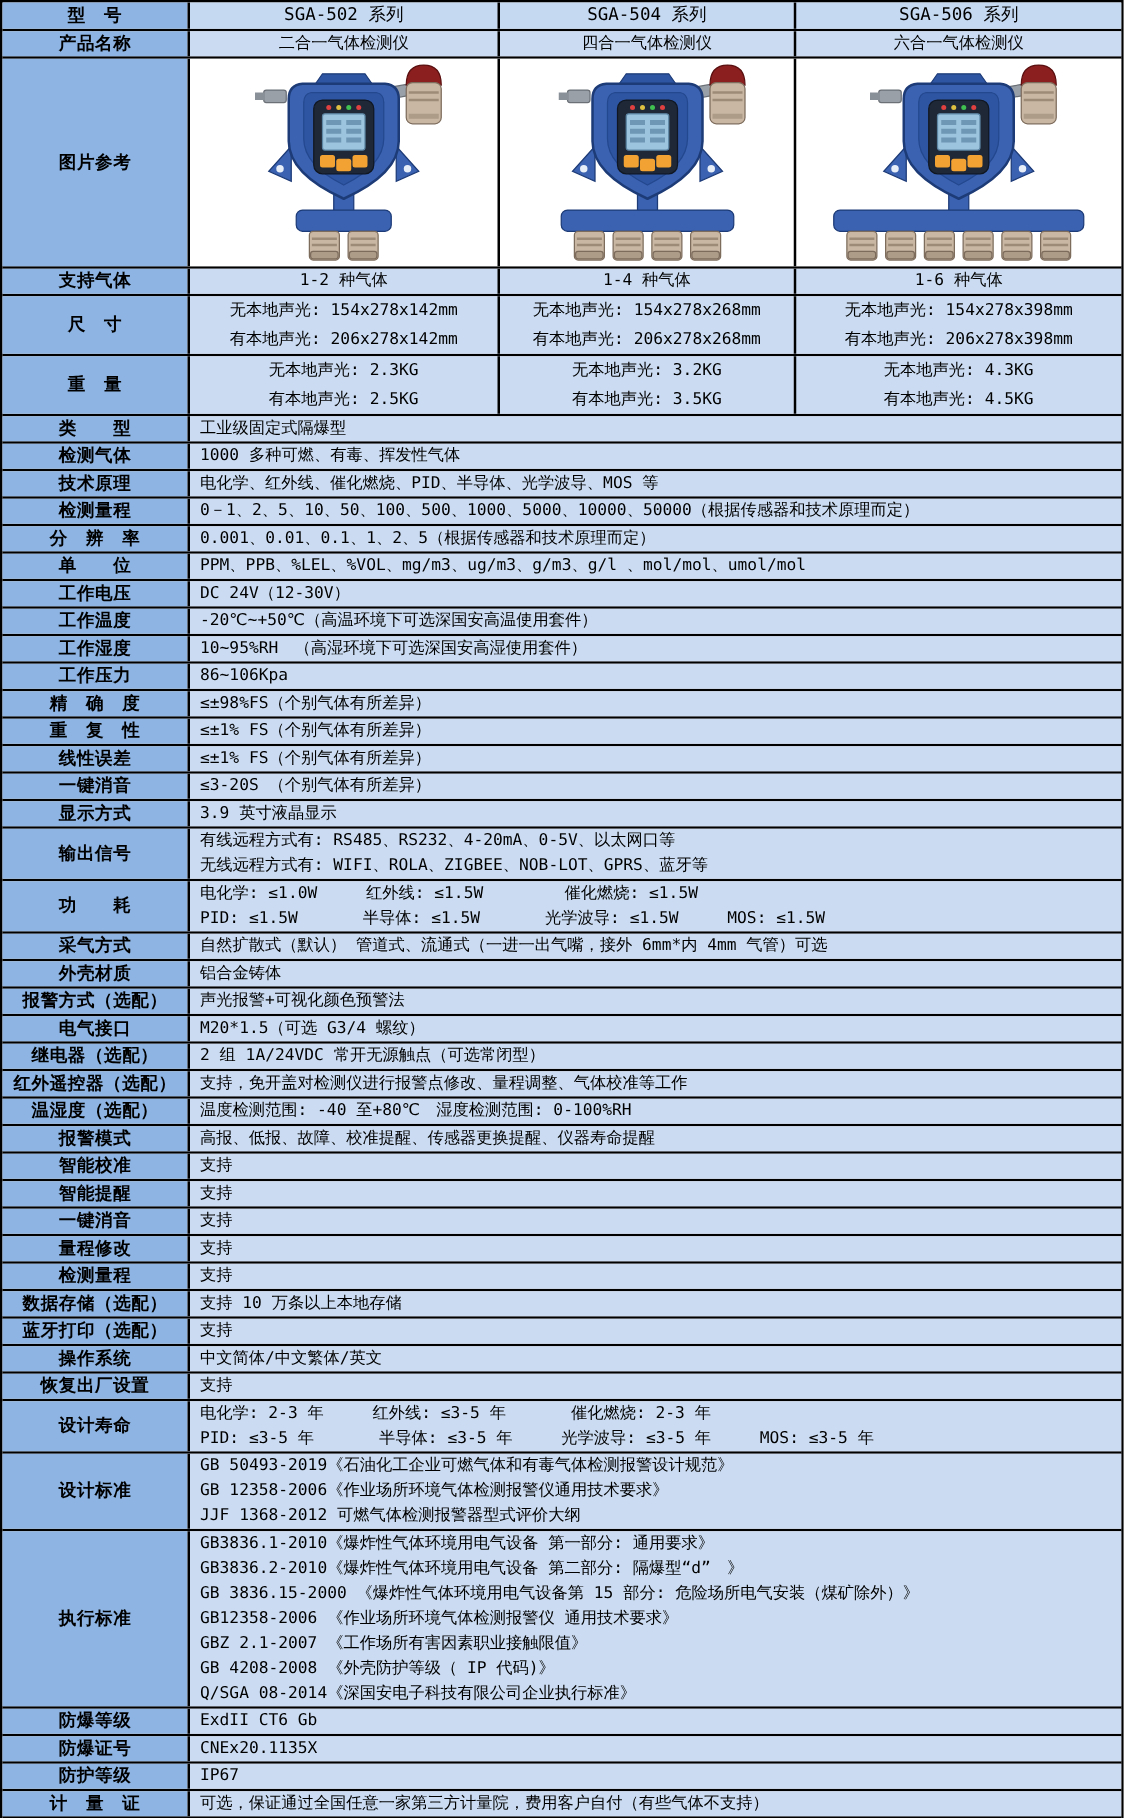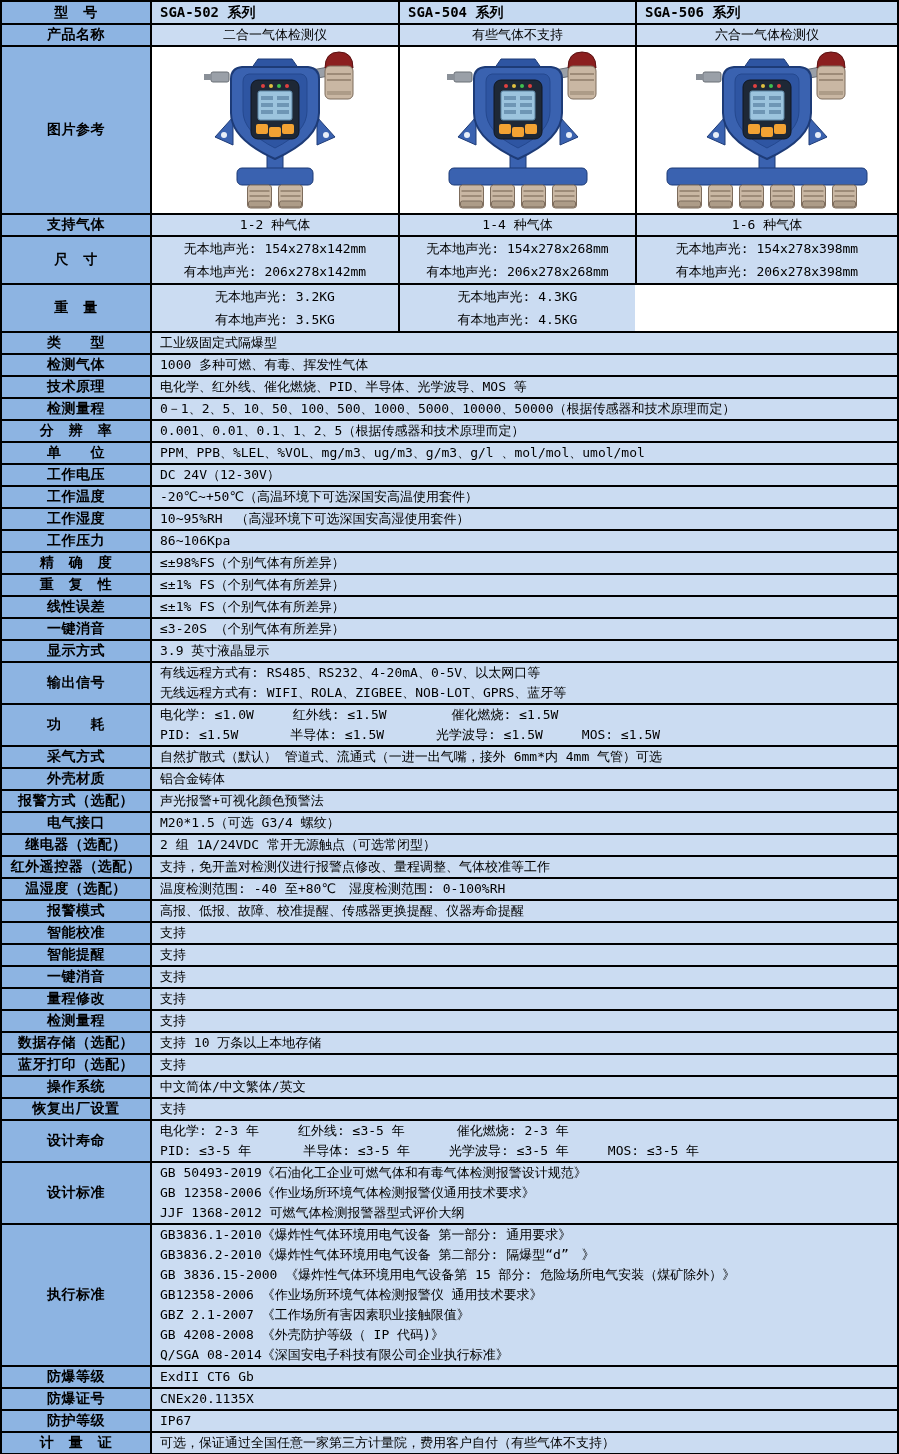--- a/index.html
+++ b/index.html
@@ -25,22 +25,22 @@
   .label{
     background:var(--label-bg,#8DB4E2);
     font-family:"Liberation Sans",sans-serif;
     font-weight:bold;
     font-size:14px;
     text-align:center;align-items:center;
     letter-spacing:0.5px;
   }
   .hdr{
     background:var(--header-bg,#C5D9F1);
-    font-weight:bold;font-size:14px;
-    text-align:center;align-items:flex-start;
+    font-weight:normal;font-size:14px;
+    text-align:center;align-items:center;
   }
   .center{text-align:right;align-items:center;}
   .device-cell{background:#fff;align-items:center;justify-content:center;height:166px;padding:0;}
   .line{line-height:20px;font-size:13px;white-space:pre-wrap;}
   .two .line{line-height:23px;}
   .underline{}
   .hdr-line{line-height:21px;font-size:14px;}
 </style>
 </head>
 <body>
@@ -59,21 +59,21 @@
         <div class="hdr-line">SGA-506 系列</div>
       </div>
   </div>
 
   <div class="row">
     <div class="cell label">产品名称</div>
     <div class="cell center">
         <div class="line">二合一气体检测仪</div>
       </div>
     <div class="cell center">
-        <div class="line">有些气体不支持</div>
+        <div class="line">四合一气体检测仪</div>
       </div>
     <div class="cell center">
         <div class="line">六合一气体检测仪</div>
       </div>
   </div>
 
   <div class="row">
     <div class="cell label">图片参考</div>
     <div class="cell device-cell">
         <svg viewBox="0 0 230 158" width="230" height="158">
@@ -294,20 +294,24 @@
     </div>
     <div class="cell center">
       <div class="line">无本地声光: 154x278x398mm</div>
       <div class="line">有本地声光: 206x278x398mm</div>
     </div>
   </div>
 
   <div class="row two">
     <div class="cell label">重　量</div>
     <div class="cell center">
+      <div class="line">无本地声光: 2.3KG</div>
+      <div class="line">有本地声光: 2.5KG</div>
+    </div>
+    <div class="cell center">
       <div class="line">无本地声光: 3.2KG</div>
       <div class="line">有本地声光: 3.5KG</div>
     </div>
     <div class="cell center">
       <div class="line">无本地声光: 4.3KG</div>
       <div class="line">有本地声光: 4.5KG</div>
     </div>
   </div>
 
 <div class="row spec">

